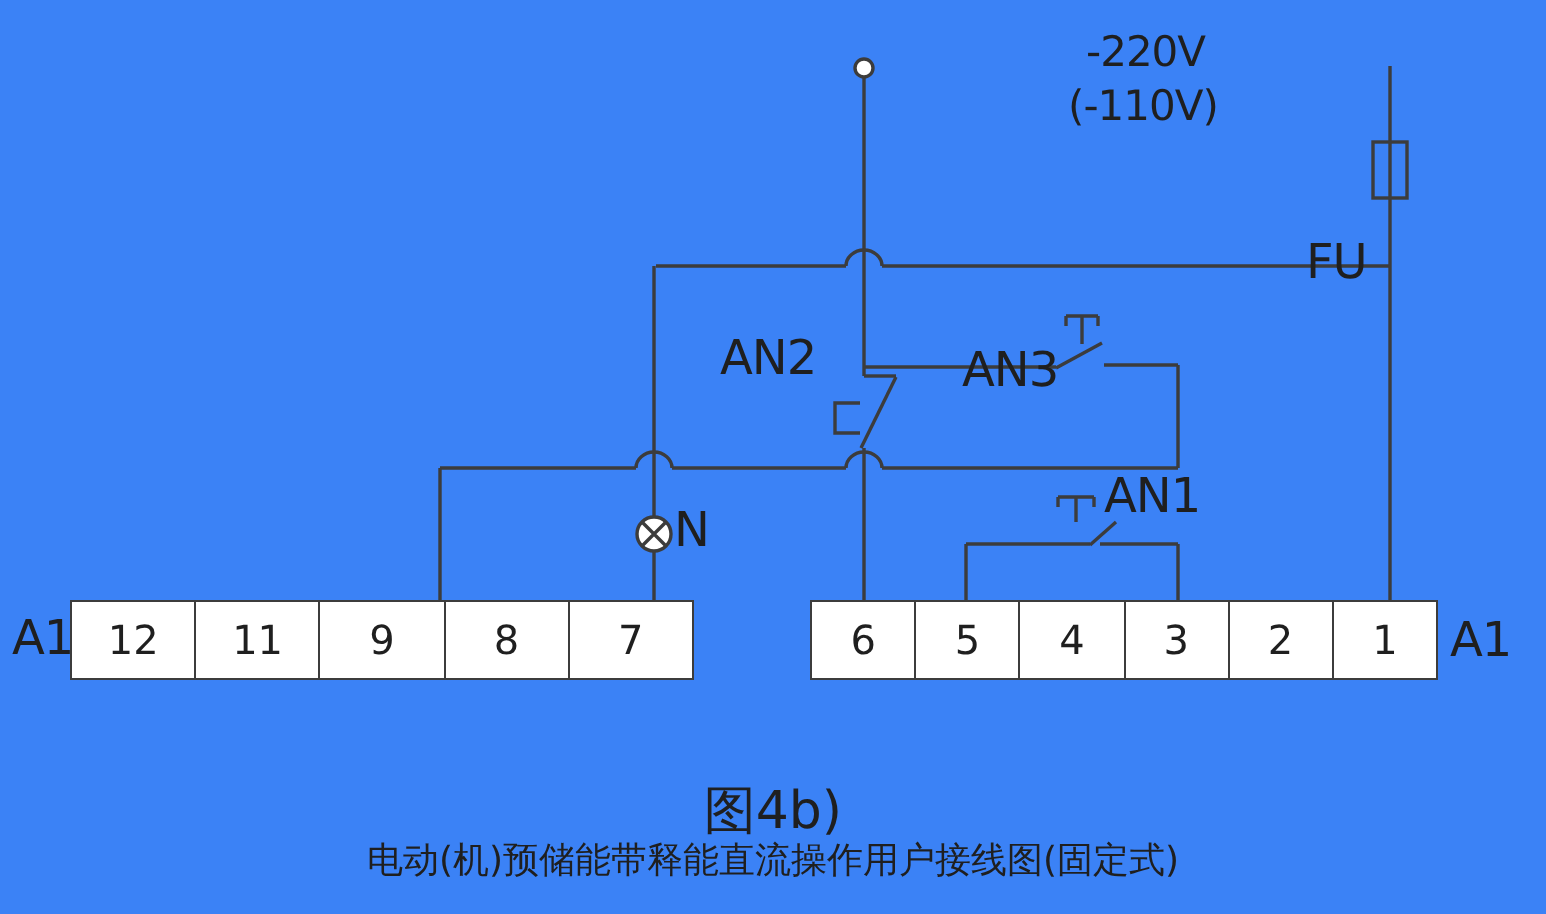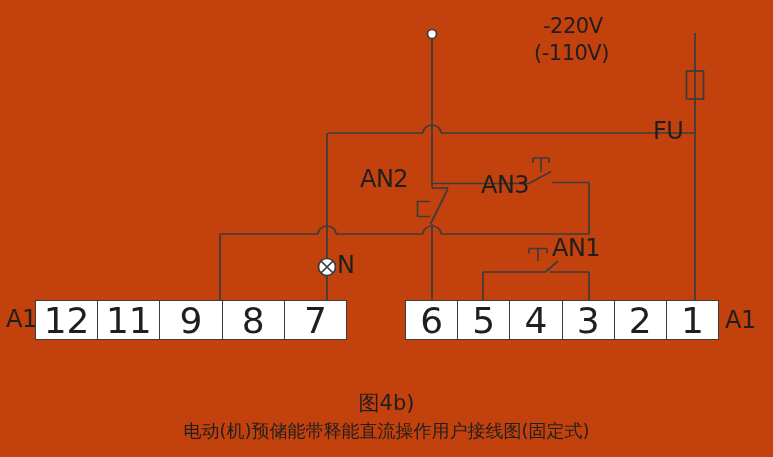--- a/index.html
+++ b/index.html
@@ -1,38 +1,38 @@
 <!DOCTYPE html>
 <html><head>
 <meta charset="utf-8">
 <style>
   html,body{margin:0;padding:0;background:#ffffff;}
   .stage{
-    position:relative;width:773px;height:457px;background:#c2410c;
+    position:relative;width:773px;height:457px;background:#3b82f6;
     font-family:"DejaVu Sans","Liberation Sans",sans-serif;
     color:#1f1f1f;overflow:hidden;
   }
   .stage svg{position:absolute;left:0;top:0;}
   .lbl{position:absolute;white-space:nowrap;line-height:1;letter-spacing:-0.5px;color:#1f1f1f;}
   .lbl-voltage{font-size:21px;}
   .lbl-fu{font-size:24px;}
   .lbl-btn{font-size:24px;}
   .lbl-lamp{font-size:24px;}
   .lbl-a1{font-size:24px;}
   .tblock{
     position:absolute;top:300px;height:40px;display:flex;
     border:1.7px solid #3c3c3c;background:#ffffff;box-sizing:border-box;
   }
   .tblock .cell{
     flex:1 1 0;display:flex;align-items:center;justify-content:center;
-    font-size:36px;color:#1f1f1f;border-left:1.6px solid #3c3c3c;
+    font-size:20px;color:#1f1f1f;border-left:1.6px solid #3c3c3c;
   }
   .tblock .cell:first-child{border-left:none;}
   .caption{position:absolute;left:0;width:773px;text-align:center;line-height:1;}
-  .caption-1{top:393px;font-size:21px;}
+  .caption-1{top:393px;font-size:26px;}
   .caption-2{top:422px;font-size:18px;}
 </style>
 </head>
 <body>
 
 <div class="stage">
 
   <svg width="773" height="457" viewBox="0 0 773 457">
     <g fill="none" stroke="#3c3c3c" stroke-width="1.7">
 

